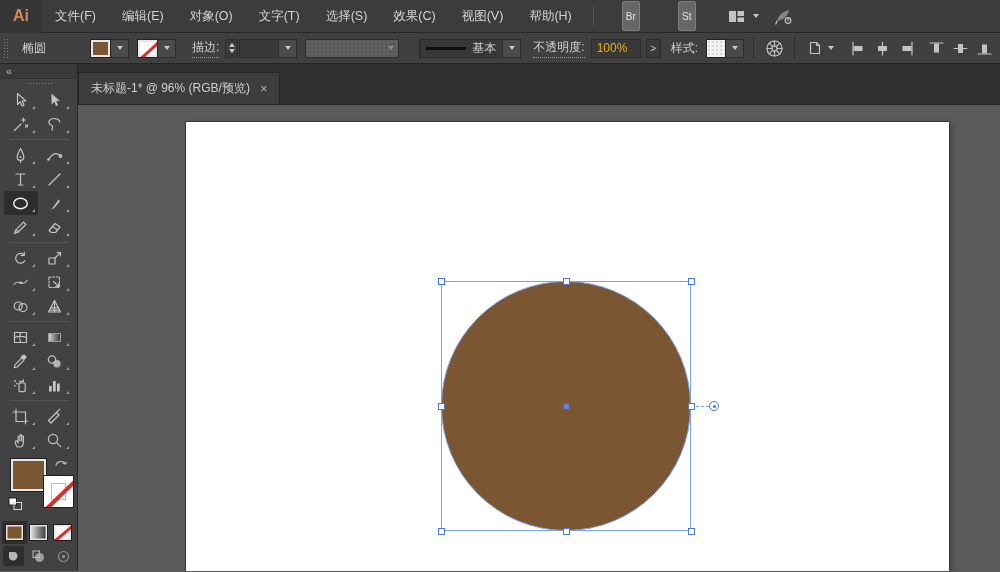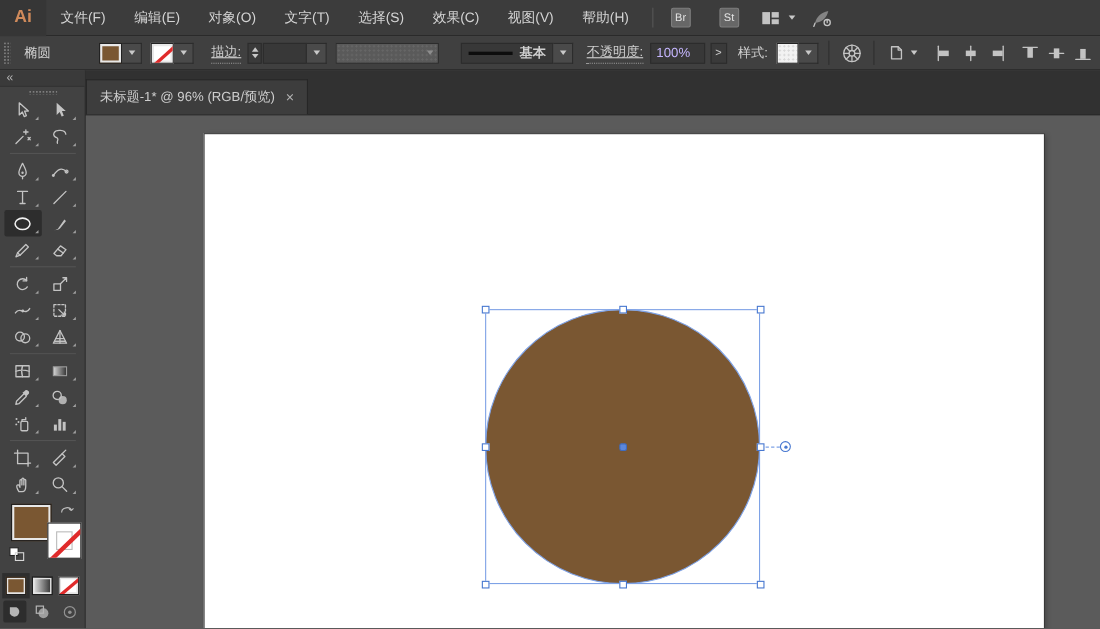--- a/index.html
+++ b/index.html
@@ -7,55 +7,55 @@
     font-family:"Liberation Sans","DejaVu Sans",sans-serif; }
   .app { position:relative; width:1000px; height:572px; }
 
   
   .menubar { height:33px; background:#3c3c3c; border-bottom:1px solid #272727;
     display:flex; align-items:center; color:#d4d4d4; font-size:12.5px; }
   .ai-logo { width:42px; height:33px; display:flex; align-items:center; justify-content:center;
     background:#363636; color:#cf8a5b; font-weight:bold; font-size:16px; }
   .menu-item { padding:0 13px; height:33px; display:flex; align-items:center; cursor:default; }
   .mb-sep { width:1px; height:18px; background:#565656; margin:0 8px; }
-  .sq-btn { width:18px; height:18px; margin:0 8px; background:#676767; border:1px solid #7e7e7e;
+  .sq-btn { width:18px; height:30px; margin:0 20px; background:#676767; border:1px solid #7e7e7e;
     border-radius:2px; color:#e3e3e3; font-size:10px; display:flex; align-items:center; justify-content:center; }
   .mb-icon { display:flex; align-items:center; margin:0 4px; }
   .chev { display:inline-block; width:0; height:0; border-left:3.5px solid transparent;
     border-right:3.5px solid transparent; border-top:4.5px solid #c9c9c9; }
 
   
   .controlbar { height:31px; background:#404040; border-bottom:1px solid #252525;
     display:flex; align-items:center; color:#cfcfcf; font-size:12px; white-space:nowrap; }
   .grip-v { width:7px; height:20px; margin-left:3px;
     background-image:radial-gradient(#7d7d7d 0.9px, transparent 1px); background-size:3px 3px; }
   .cb-label { margin-left:12px; }
-  .cb-link { border-bottom:1px dotted #9a9a9a; padding-bottom:1px;text-decoration:underline; }
-  .swatch-group { display:flex; align-items:center; margin-left:8px;font-weight:bold; }
+  .cb-link { border-bottom:1px dotted #9a9a9a; padding-bottom:1px; }
+  .swatch-group { display:flex; align-items:center; margin-left:8px; }
   .swatch { width:21px; height:19px; border:1px solid #222; box-shadow:inset 0 0 0 2px #e8e8e8; }
   .swatch.none-swatch { background:#fff; position:relative; overflow:hidden; }
   .swatch.none-swatch::before { content:""; position:absolute; left:-4px; top:8px; width:34px; height:3px;
     background:#e02b2b; transform:rotate(-42deg); }
   .chev-btn { width:18px; height:19px; background:#4a4a4a; border:1px solid #2c2c2c; border-left:none;
     display:flex; align-items:center; justify-content:center; }
   .stepper { width:13px; height:19px; margin-left:6px; display:flex; flex-direction:column;
     align-items:center; justify-content:center; gap:2px; background:#3a3a3a; border:1px solid #2c2c2c; }
   .stepper .up { width:0; height:0; border-left:3px solid transparent; border-right:3px solid transparent;
     border-bottom:4px solid #c9c9c9; }
   .stepper .down { width:0; height:0; border-left:3px solid transparent; border-right:3px solid transparent;
     border-top:4px solid #c9c9c9; }
   .combo-field { height:19px; background:#383838; border:1px solid #2c2c2c; display:flex; align-items:center; }
   .weight-field { width:40px; }
   .profile-field { width:94px; margin-left:8px; background:#5a5a5a;
     background-image:radial-gradient(#666 0.8px, transparent 1px); background-size:4px 4px; }
   .profile-field .chev { border-top-color:#8d8d8d; margin-left:auto; margin-right:4px; }
   .brush-field { margin-left:10px; width:84px; padding:0 6px; gap:6px; }
   .brush-line { width:42px; height:3px; background:#0d0d0d; }
   .mini-input { width:50px; height:19px; margin-left:6px; background:#383838; border:1px solid #2c2c2c;
-    color:#c4b5fd; font-size:12px; padding:0 5px; font-family:inherit; }
+    color:#eab308; font-size:12px; padding:0 5px; font-family:inherit; }
   .more-btn { width:15px; height:19px; margin-left:5px; background:#3a3a3a; border:1px solid #2c2c2c;
     color:#c9c9c9; font-size:10px; display:flex; align-items:center; justify-content:center; }
   .style-swatch { width:20px; height:19px; margin-left:6px; background:#f2f2f2; border:1px solid #222;
     background-image:radial-gradient(#d8d8d8 0.8px, transparent 1px); background-size:4px 4px; }
   .cb-sep { width:1px; height:22px; background:#2e2e2e; margin:0 9px; }
   .cb-icon { display:flex; align-items:center; justify-content:center; width:22px; height:22px; }
   .align-group { display:flex; align-items:center; gap:3px; margin-left:2px; }
   .align-btn { width:21px; height:22px; display:flex; align-items:center; justify-content:center; flex:none; }
 
   

